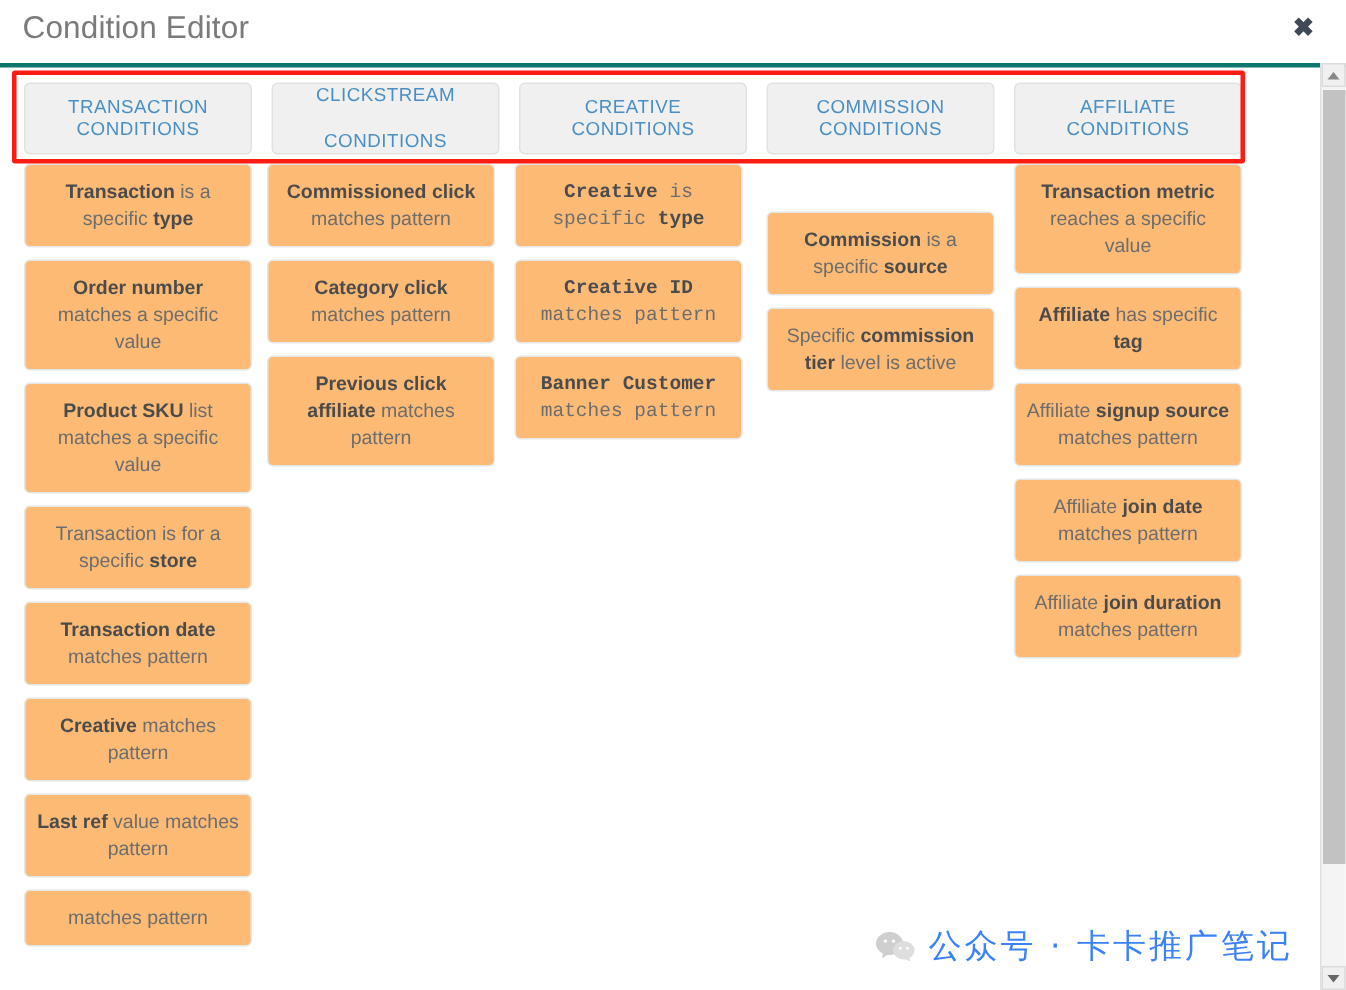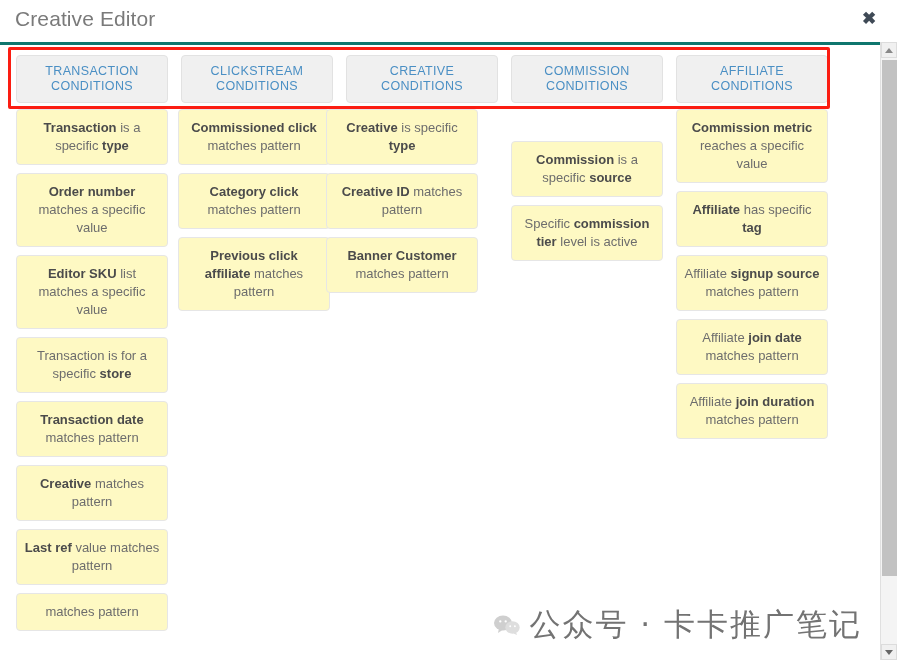--- a/index.html
+++ b/index.html
@@ -113,21 +113,21 @@
     top: 64px;
     width: 862px;
     height: 554px;
   }
   .column {
     position: absolute;
     top: 0;
     width: 152px;
   }
   .cond-card {
-    background: #fef9c3;
+    background: #fdba74;
     border: 1px solid #e6e6e6;
     border-radius: 4px;
     box-sizing: border-box;
     margin-bottom: 8px;
     padding: 9px 7px;
     font-size: 13px;
     line-height: 18px;
     text-align: center;
     color: #6d6d6d;
     cursor: pointer;
@@ -191,43 +191,43 @@
     gap: 9px;
     pointer-events: none;
     z-index: 20;
   }
   .wm-icon {
     position: relative;
     width: 26px;
     height: 20px;
   }
   .wm-text {
-    font-size: 31px;
-    color: #737373;
+    font-size: 22px;
+    color: #3b82f6;
     letter-spacing: 2px;
     font-family: "DejaVu Sans", sans-serif;
     white-space: nowrap;
   }
 </style>
 </head>
 <body>
 
 <div class="dialog-header">
-  <div class="dialog-title">Creative Editor</div>
+  <div class="dialog-title">Condition Editor</div>
   <div class="close-button">✖</div>
 </div>
 
 <div class="dialog-body">
 
   <div class="tab-strip" id="tab-strip">
       <div class="tab-button" style="left: 16px;">
         <span>TRANSACTION</span>
         <span>CONDITIONS</span>
       </div>
-      <div class="tab-button" style="left: 181px;">
+      <div class="tab-button" style="left: 181px; justify-content: space-between;">
         <span>CLICKSTREAM</span>
         <span>CONDITIONS</span>
       </div>
       <div class="tab-button" style="left: 346px;">
         <span>CREATIVE</span>
         <span>CONDITIONS</span>
       </div>
       <div class="tab-button" style="left: 511px;">
         <span>COMMISSION</span>
         <span>CONDITIONS</span>
@@ -237,43 +237,43 @@
         <span>CONDITIONS</span>
       </div>
     </div>
 
   <div class="red-highlight"></div>
 
   <div class="columns" id="columns">
       <div class="column" style="left: 16px;">
         <div class="cond-card"><b>Transaction</b> is a specific <b>type</b></div>
         <div class="cond-card"><b>Order number</b> matches a specific value</div>
-        <div class="cond-card"><b>Editor SKU</b> list matches a specific value</div>
+        <div class="cond-card"><b>Product SKU</b> list matches a specific value</div>
         <div class="cond-card">Transaction is for a specific <b>store</b></div>
         <div class="cond-card"><b>Transaction date</b> matches pattern</div>
         <div class="cond-card"><b>Creative</b> matches pattern</div>
         <div class="cond-card"><b>Last ref</b> value matches pattern</div>
         <div class="cond-card"> matches pattern</div>
       </div>
       <div class="column" style="left: 178px;">
         <div class="cond-card"><b>Commissioned click</b> matches pattern</div>
         <div class="cond-card"><b>Category click</b> matches pattern</div>
         <div class="cond-card"><b>Previous click affiliate</b> matches pattern</div>
       </div>
-      <div class="column" style="left: 326px;">
+      <div class="column" style="left: 343px; font-family: Liberation Mono, monospace;">
         <div class="cond-card"><b>Creative</b> is specific <b>type</b></div>
         <div class="cond-card"><b>Creative ID</b> matches pattern</div>
         <div class="cond-card"><b>Banner Customer</b> matches pattern</div>
       </div>
       <div class="column" style="left: 511px; margin-top: 32px;">
         <div class="cond-card"><b>Commission</b> is a specific <b>source</b></div>
         <div class="cond-card">Specific <b>commission tier</b> level is active</div>
       </div>
       <div class="column" style="left: 676px;">
-        <div class="cond-card"><b>Commission metric</b> reaches a specific value</div>
+        <div class="cond-card"><b>Transaction metric</b> reaches a specific value</div>
         <div class="cond-card"><b>Affiliate</b> has specific <b>tag</b></div>
         <div class="cond-card">Affiliate <b>signup source</b> matches pattern</div>
         <div class="cond-card">Affiliate <b>join date</b> matches pattern</div>
         <div class="cond-card">Affiliate <b>join duration</b> matches pattern</div>
       </div>
     </div>
 
 </div>
 
 <div class="scrollbar">

